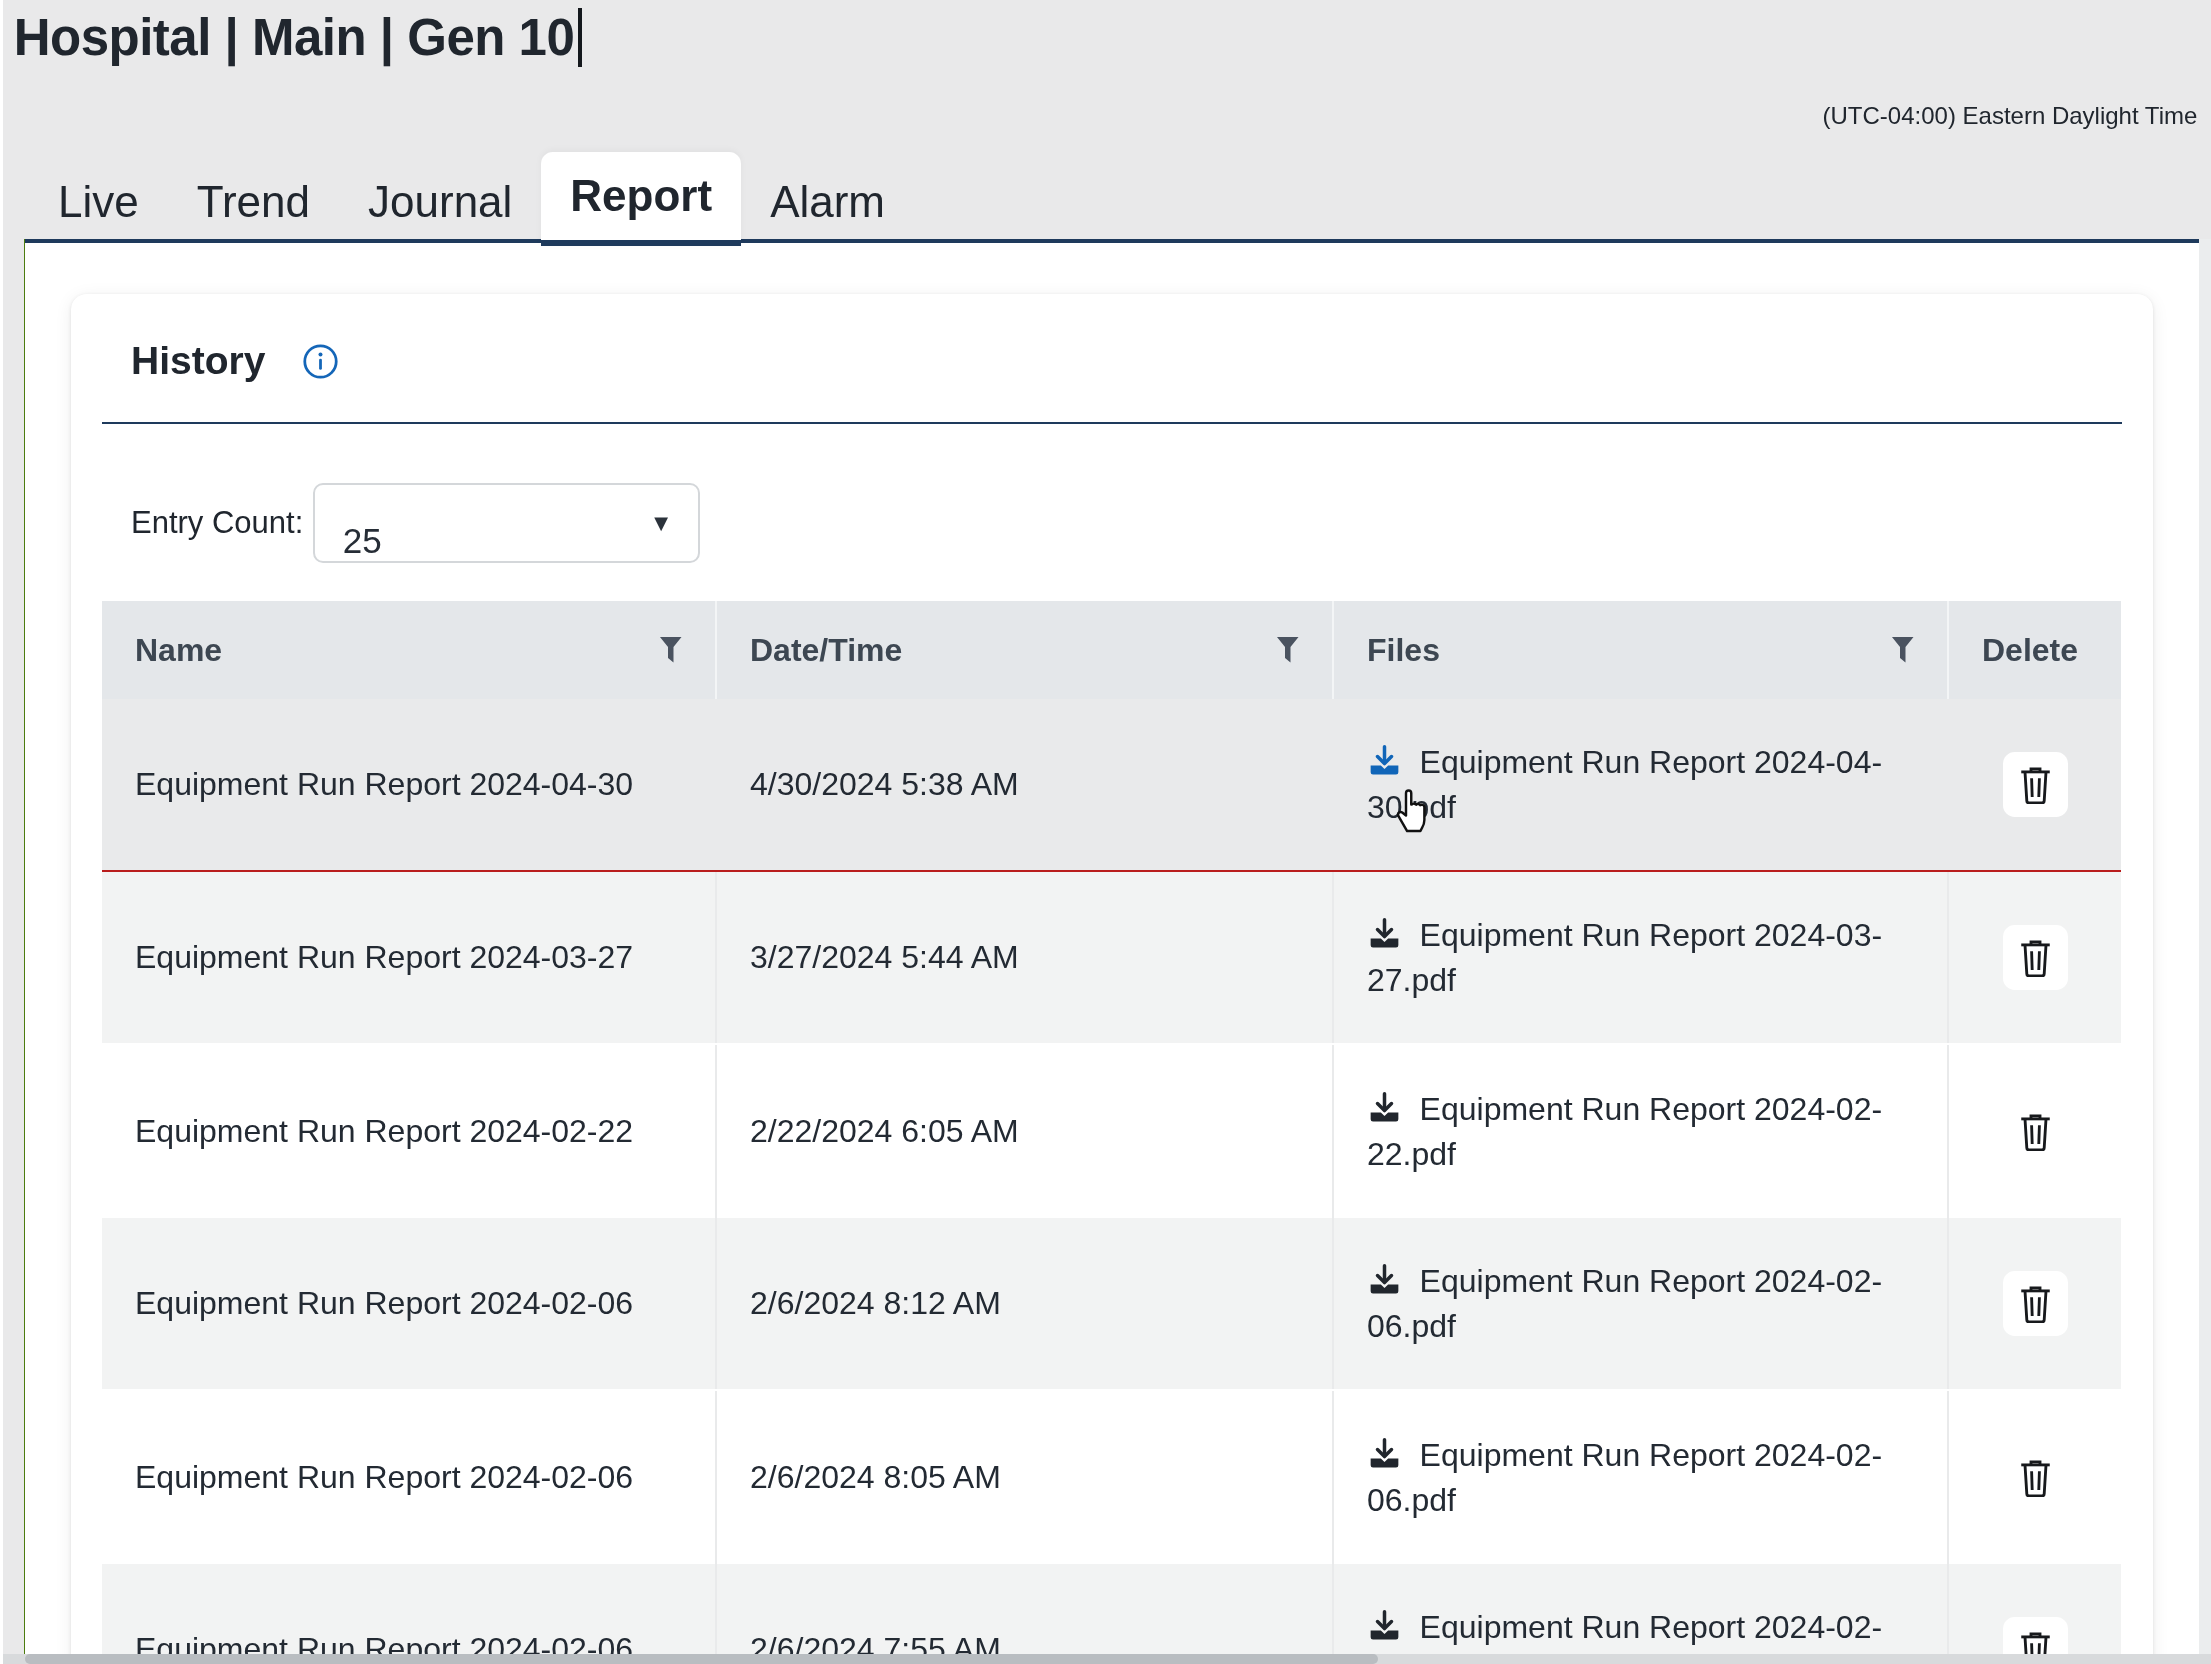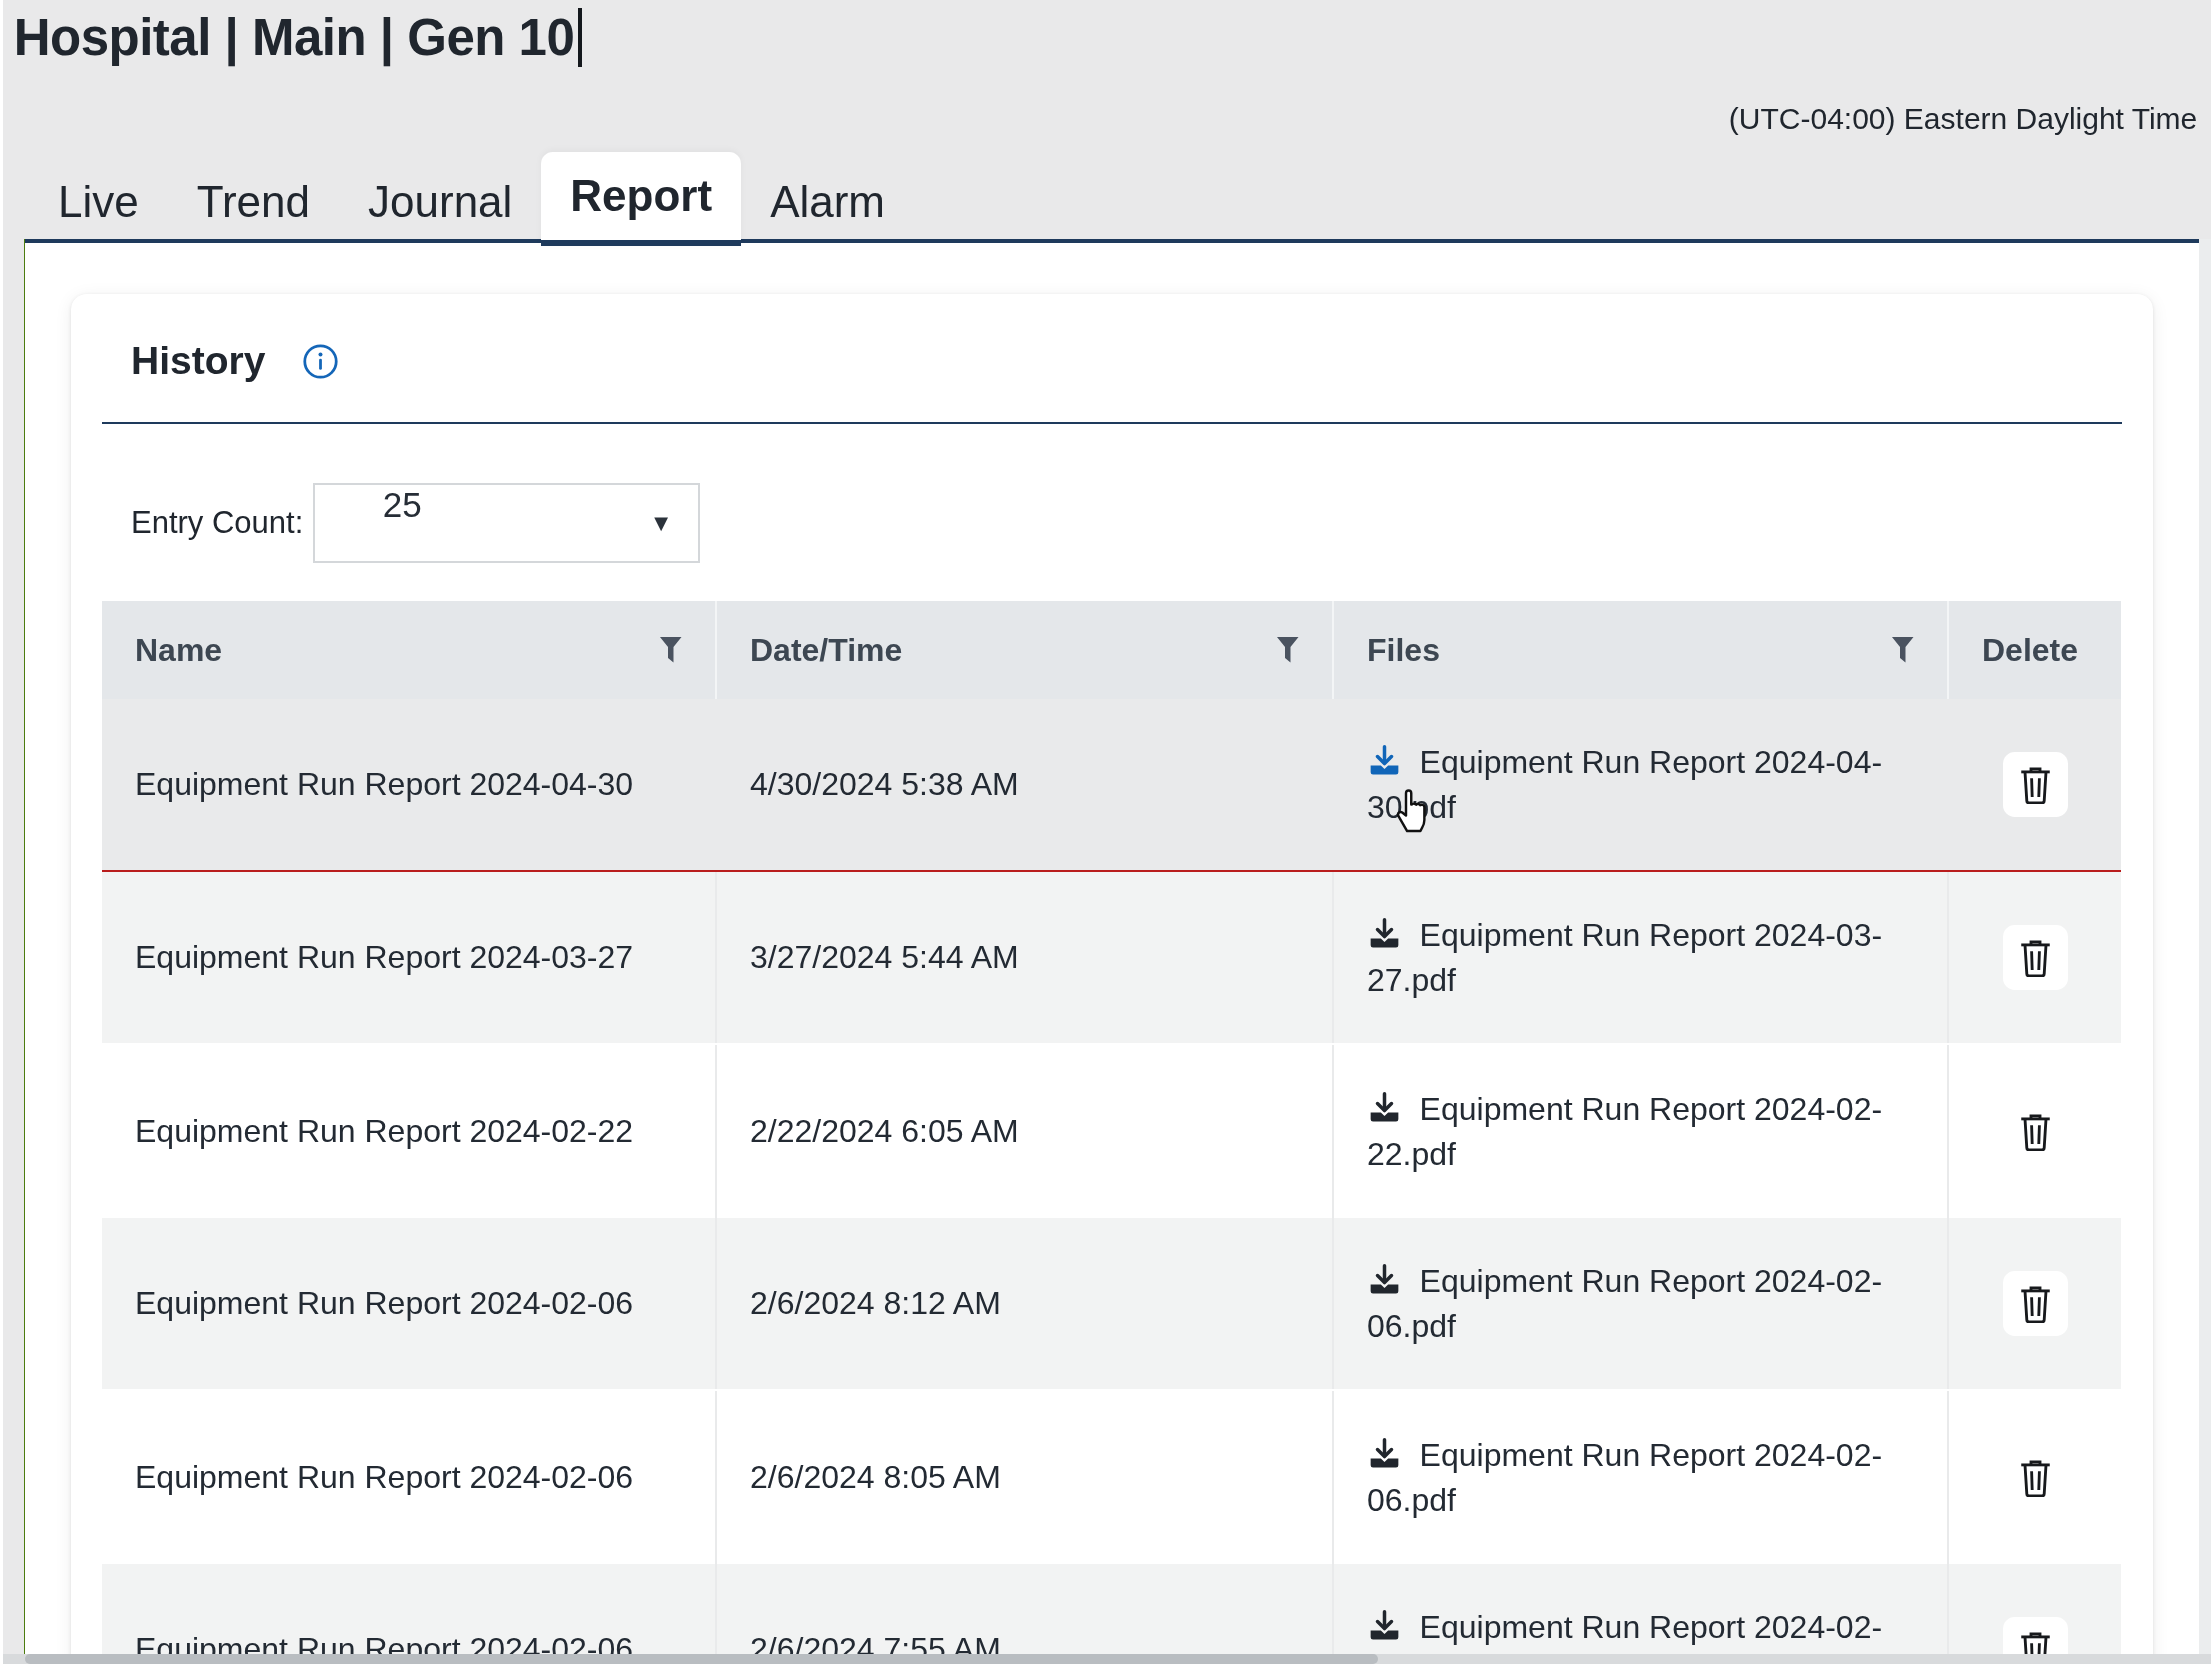--- a/index.html
+++ b/index.html
@@ -10,21 +10,21 @@
   .topbar{position:absolute;left:0;top:0;width:2211px;height:239px;background:#e9e9ea;}
   .white-edge{position:absolute;left:0;top:0;width:2.9px;height:1664px;background:#ffffff;z-index:60;}
   .left-strip{position:absolute;left:2.9px;top:239px;width:21.6px;height:1425px;background:#e9e9ea;z-index:5;}
   .navy-line{position:absolute;left:24.5px;top:239px;width:2175px;height:3.9px;background:#1e3a5c;z-index:8;}
   .panel{position:absolute;left:24.5px;top:243px;width:2175px;height:1421px;background:#ffffff;}
 
   .title-wrap{position:absolute;left:13.7px;top:7.8px;display:flex;align-items:center;z-index:9;}
   .title{font-size:51px;font-weight:700;color:#20262e;letter-spacing:-0.5px;white-space:nowrap;}
   .caret{display:inline-block;width:3.9px;height:59px;background:#14181d;margin-left:3.9px;}
 
-  .timezone{position:absolute;right:13.7px;top:102px;font-size:30px;color:#20262e;z-index:9;}
+  .timezone{position:absolute;right:13.7px;top:102px;font-size:24px;color:#20262e;z-index:9;}
 
   .tabs{position:absolute;left:29px;top:151px;height:95px;display:flex;align-items:flex-end;z-index:9;}
   .tab{height:88px;line-height:88px;padding:0 29px;font-size:44px;color:#20262e;cursor:pointer;}
   .tab.active{background:#ffffff;border-radius:11.8px 11.8px 0 0;border-bottom:6.9px solid #1e3a5c;
               font-weight:700;height:88px;box-shadow:0 -2px 7.8px rgba(0,0,0,0.04);}
 
   
   .scroll-v{position:absolute;left:2199px;top:239px;width:11.8px;height:1425px;background:#ebedee;z-index:55;}
   .scroll-h-track{position:absolute;left:0;bottom:0;width:2211px;height:9.8px;background:#d8dadc;z-index:58;}
   .scroll-h-thumb{position:absolute;left:24.5px;bottom:0;width:1353px;height:9.8px;background:#b9bdc1;border-radius:4.9px;}
@@ -35,21 +35,21 @@
         padding:0 31px;box-sizing:border-box;}
 
   .card-heading{display:flex;align-items:center;gap:37px;padding:45px 17.6px 0 29px;}
   .card-heading h2{margin:0;font-size:39px;font-weight:700;color:#20262e;}
   .info-icon{width:37px;height:37px;display:block;}
   .divider{margin:39px 0 0 0;height:2px;background:#1e3a5c;}
 
   .entry-row{display:flex;align-items:center;gap:10px;margin:59px 0 0 29px;}
   .entry-label{font-size:31px;color:#20262e;}
   .select{position:relative;width:387px;height:80px;background:#ffffff;border:2px solid #d4d7da;
-          border-radius:0;display:flex;align-items:flex-start;cursor:pointer;box-sizing:border-box;padding-left:40px;}
+          border-radius:10px;display:flex;align-items:flex-end;cursor:pointer;box-sizing:border-box;}
   .select-value{font-size:35px;color:#262d36;padding-left:27.4px;}
   .select-arrow{position:absolute;right:25.5px;top:50%;transform:translateY(-50%);
                 font-size:23.5px;color:#2b323b;}
 
   
   .table{margin-top:38px;width:2019px;}
   .thead{display:grid;grid-template-columns:613px 617px 615px 174px;height:98px;background:#e4e7ea;}
   .th{display:flex;align-items:center;justify-content:space-between;padding:12px 33px;
       font-size:32px;font-weight:700;color:#3d4752;box-sizing:border-box;}
   .th + .th{border-left:2px solid #f3f5f6;}

